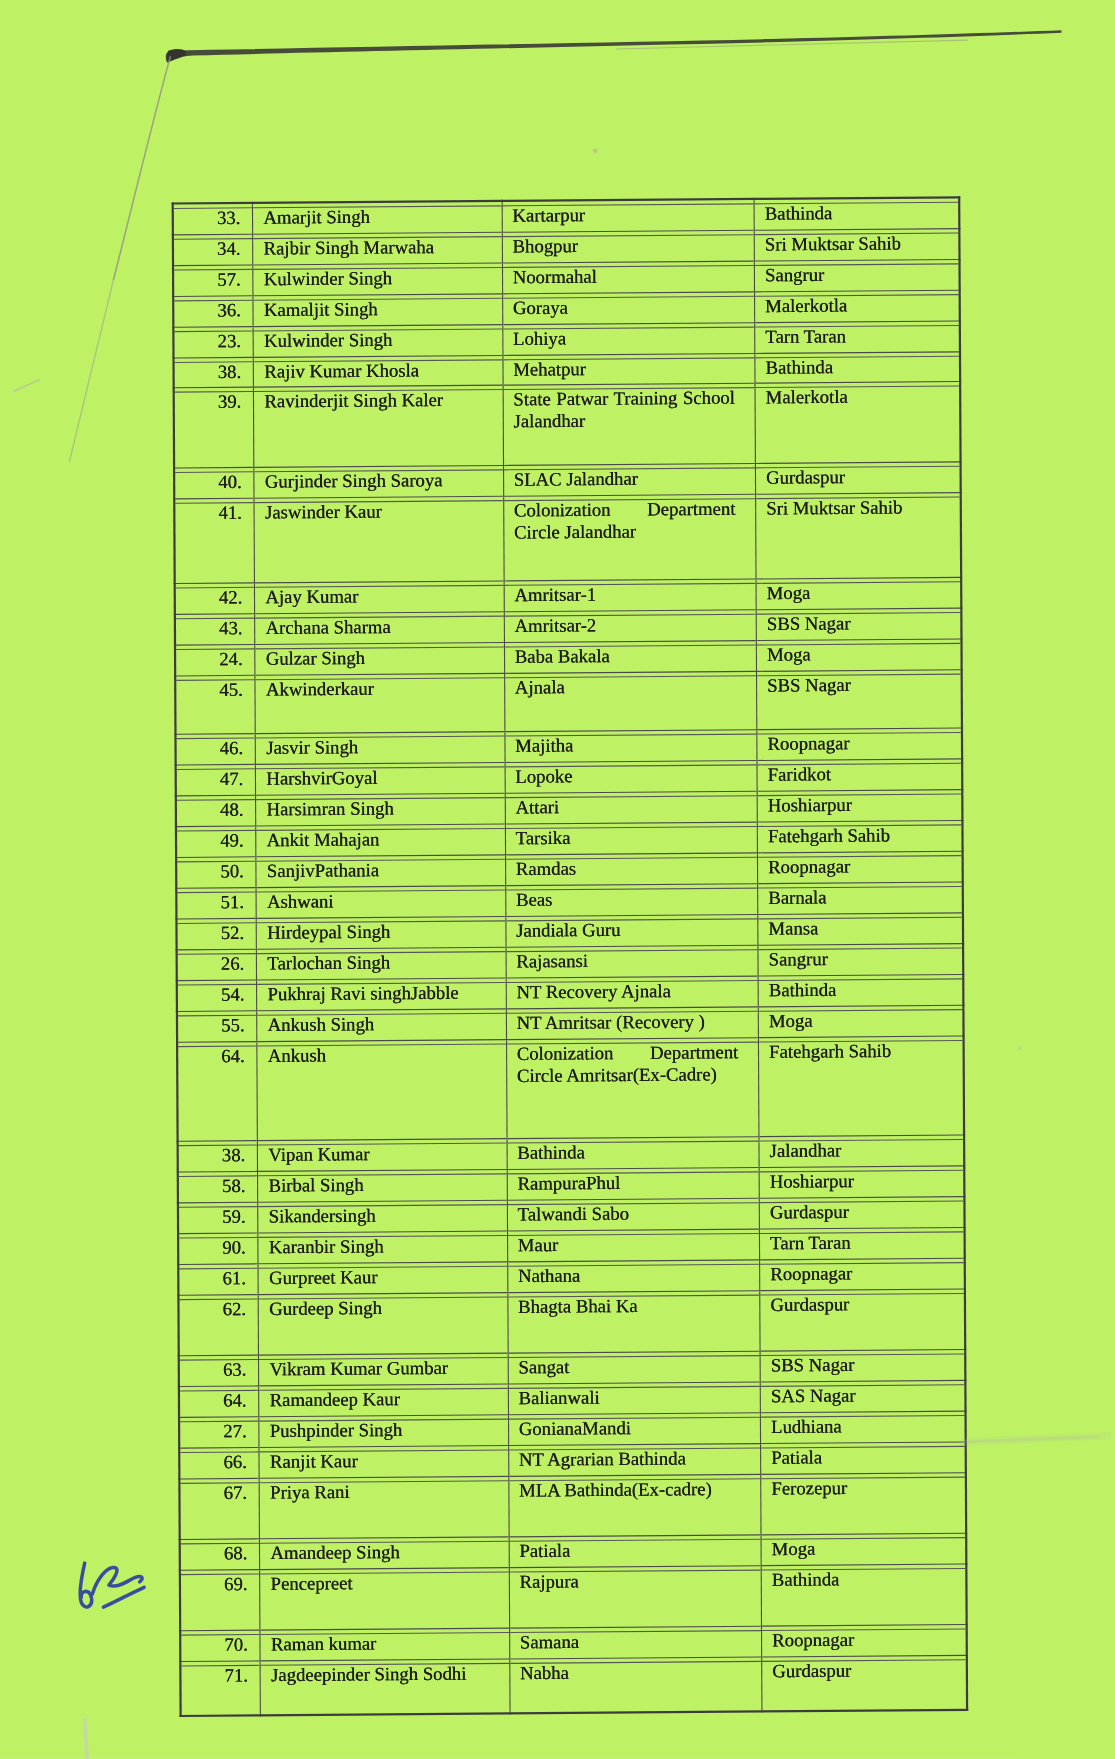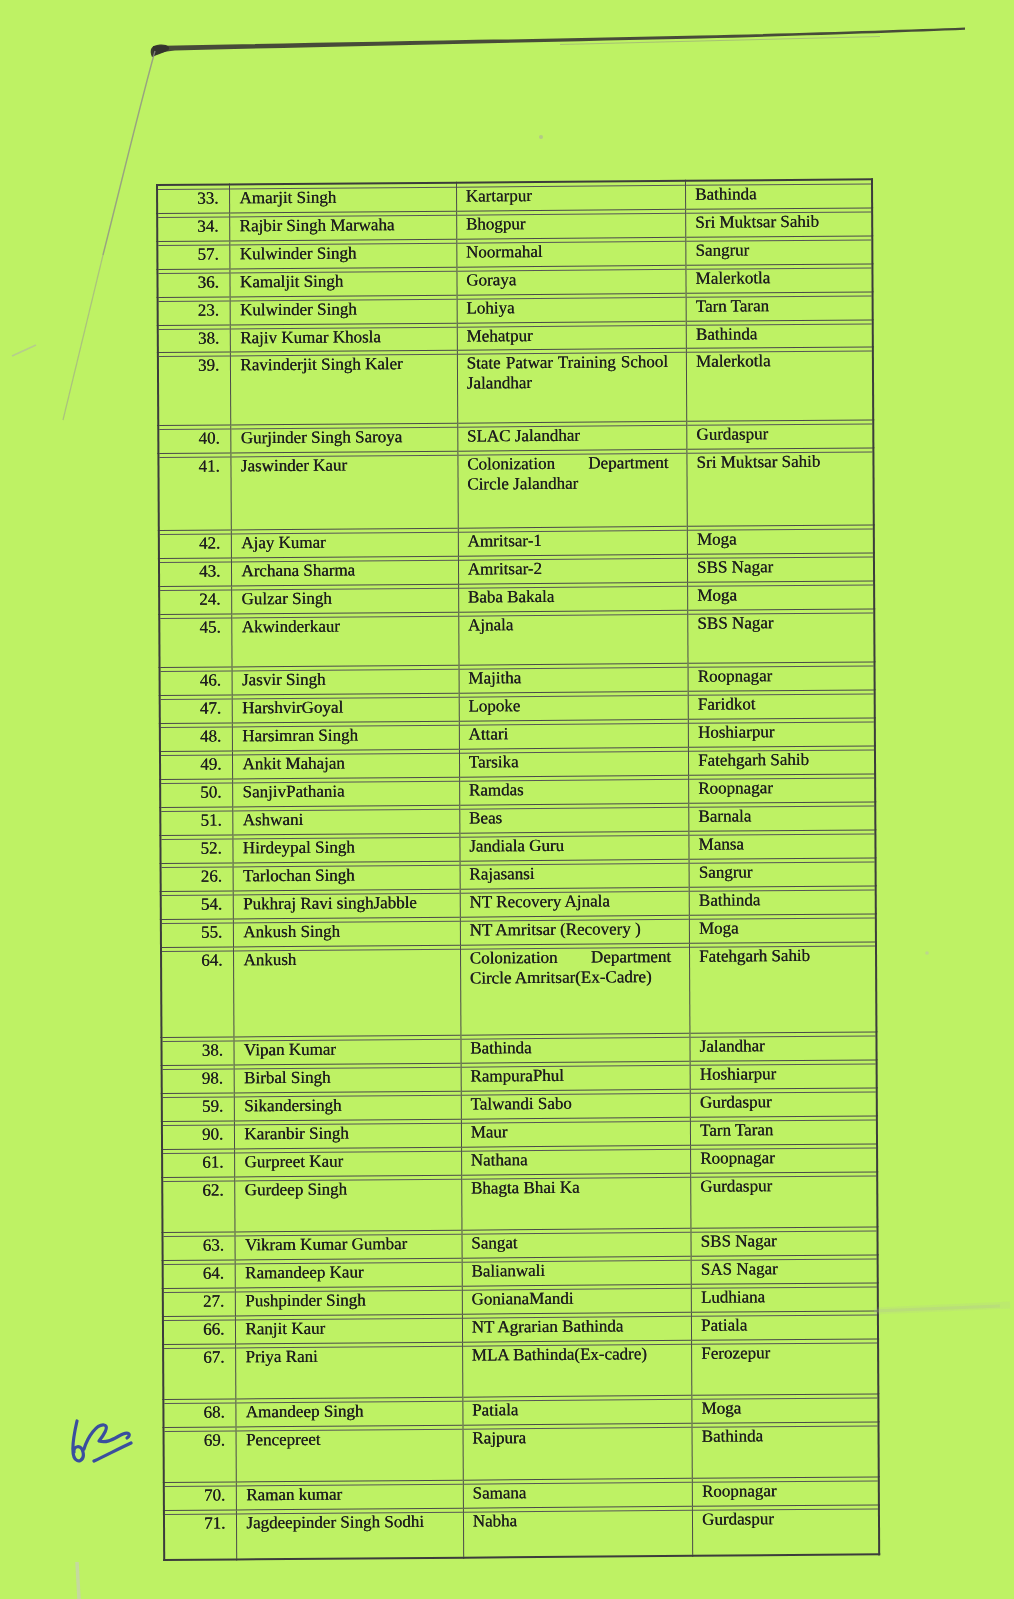--- a/index.html
+++ b/index.html
@@ -200,21 +200,21 @@
           <td class="posting">Colonization Department Circle Amritsar(Ex-Cadre)</td>
           <td class="district">Fatehgarh Sahib</td>
         </tr>
           <tr style="height: 28px;">
           <td class="sno">38.</td>
           <td class="name">Vipan Kumar</td>
           <td class="posting">Bathinda</td>
           <td class="district">Jalandhar</td>
         </tr>
           <tr style="height: 28px;">
-          <td class="sno">98.</td>
+          <td class="sno">58.</td>
           <td class="name">Birbal Singh</td>
           <td class="posting">RampuraPhul</td>
           <td class="district">Hoshiarpur</td>
         </tr>
           <tr style="height: 28px;">
           <td class="sno">59.</td>
           <td class="name">Sikandersingh</td>
           <td class="posting">Talwandi Sabo</td>
           <td class="district">Gurdaspur</td>
         </tr>

